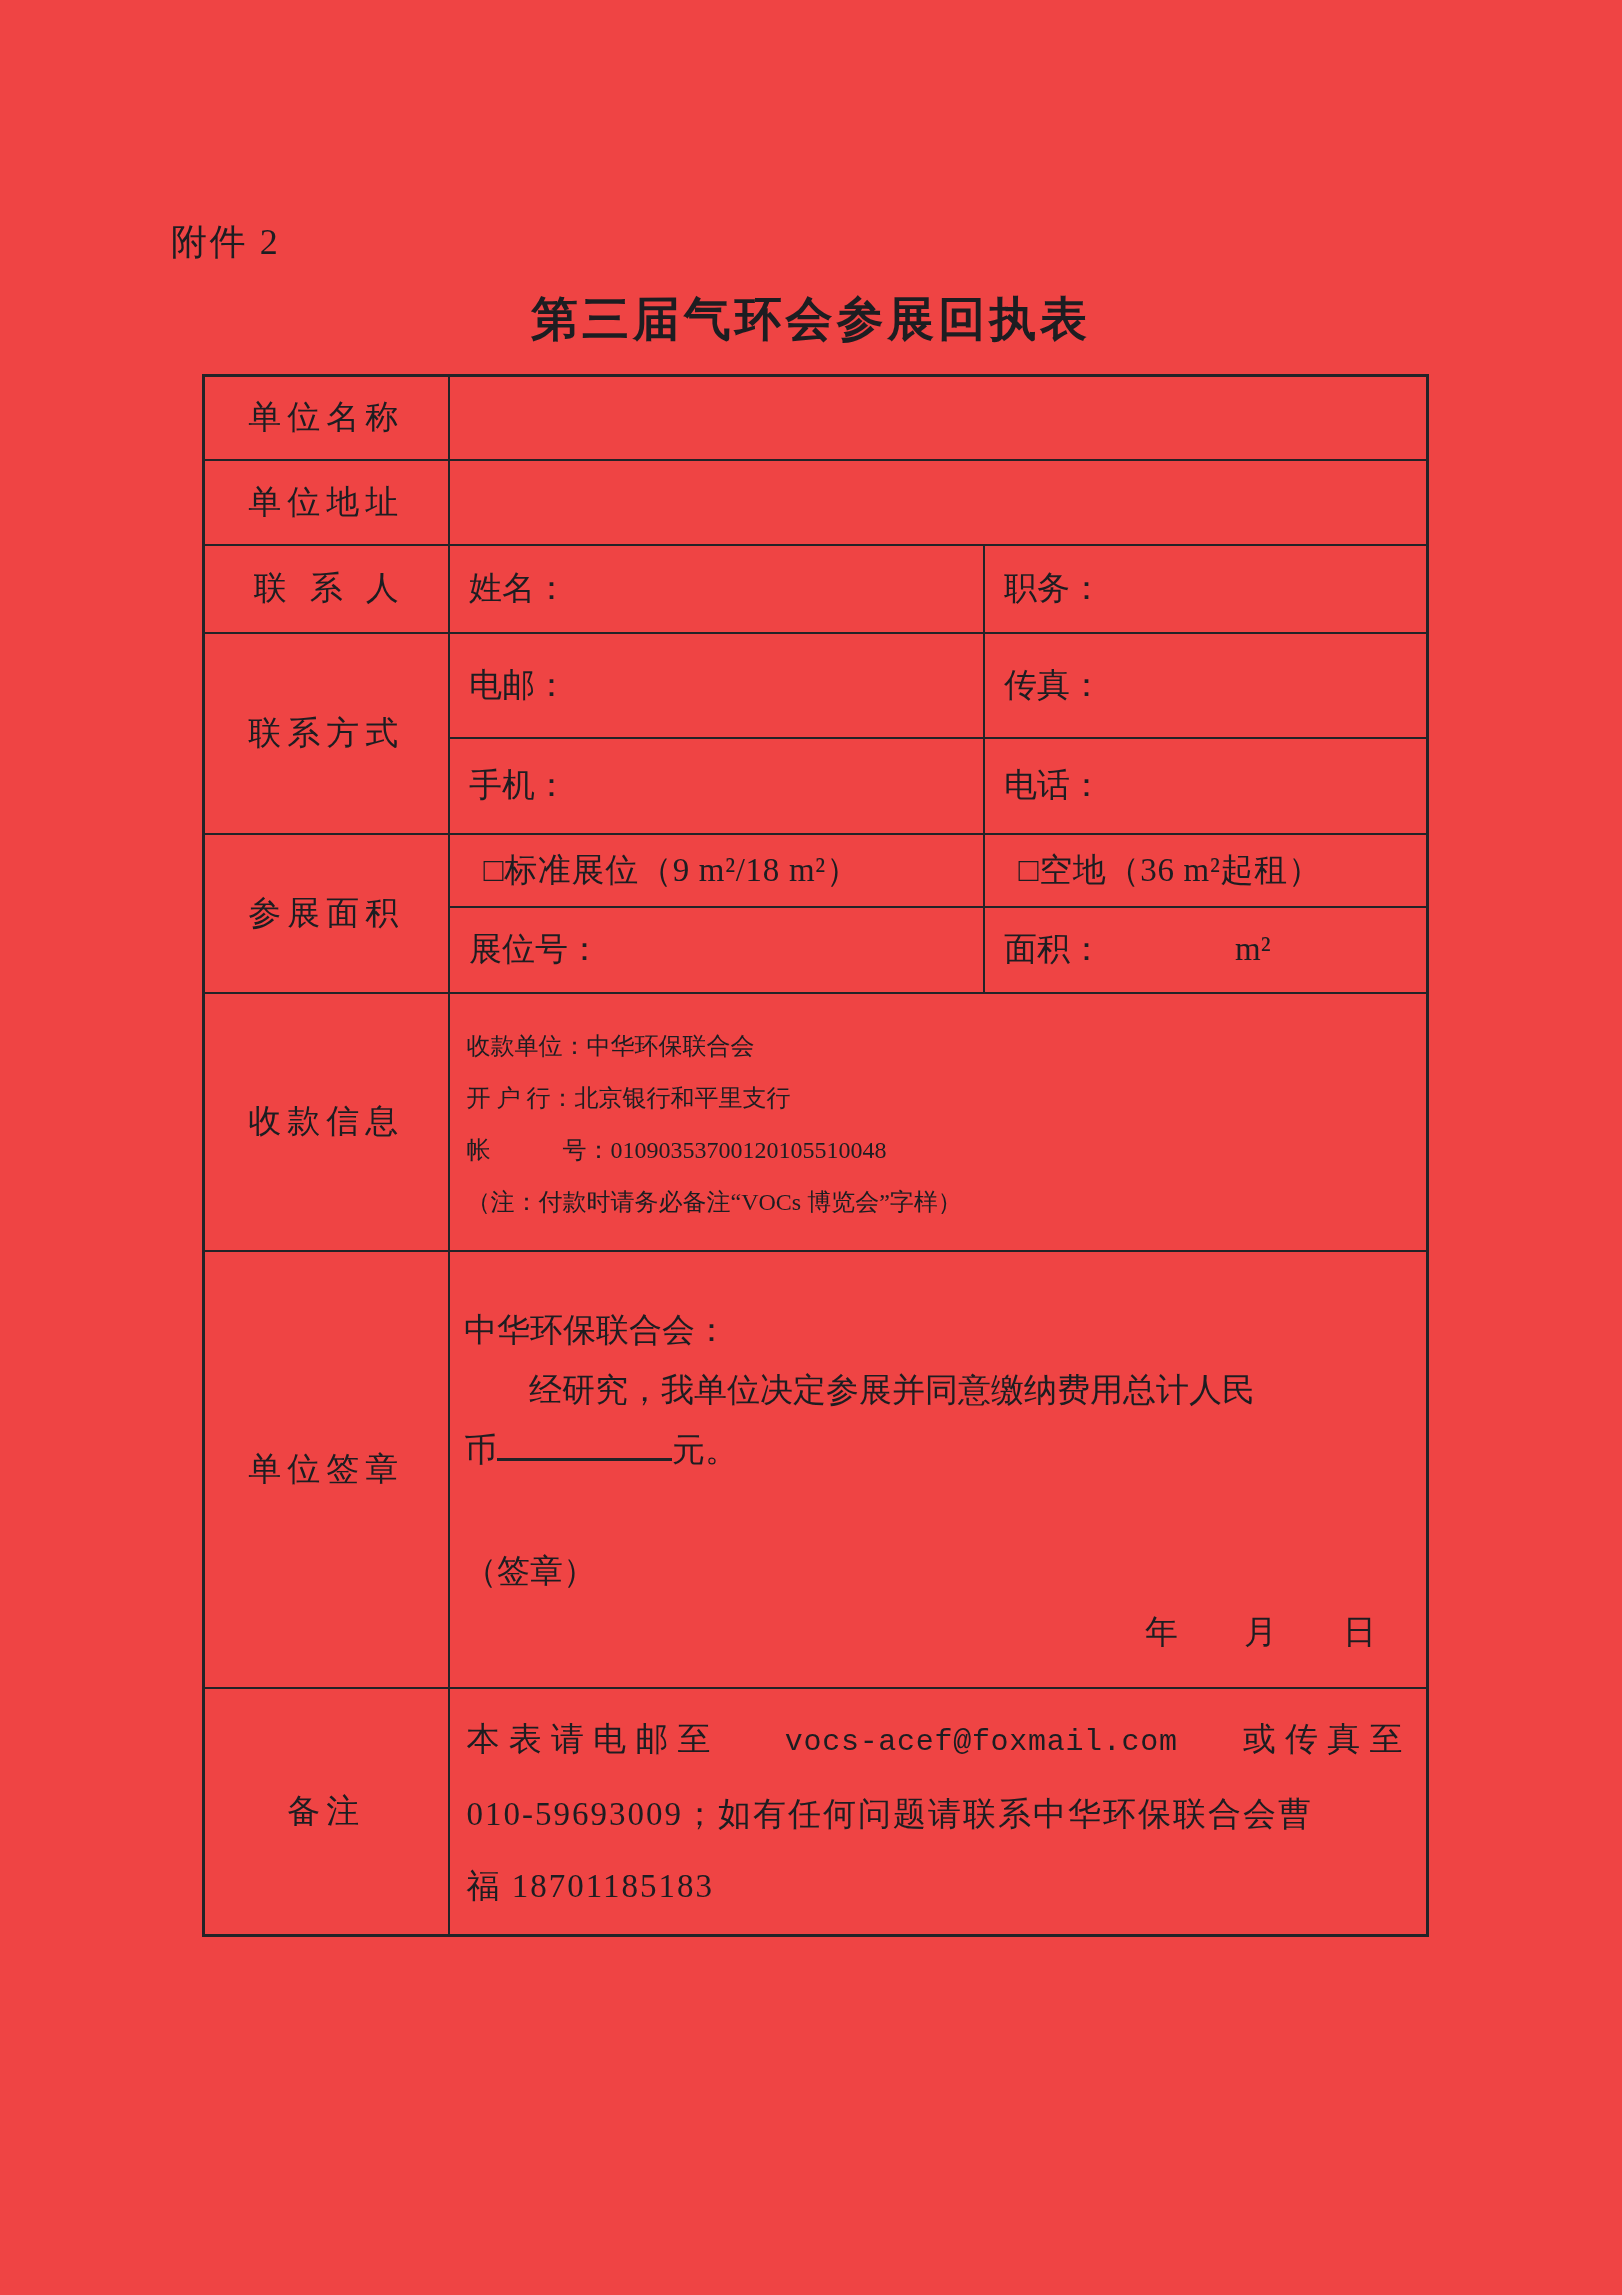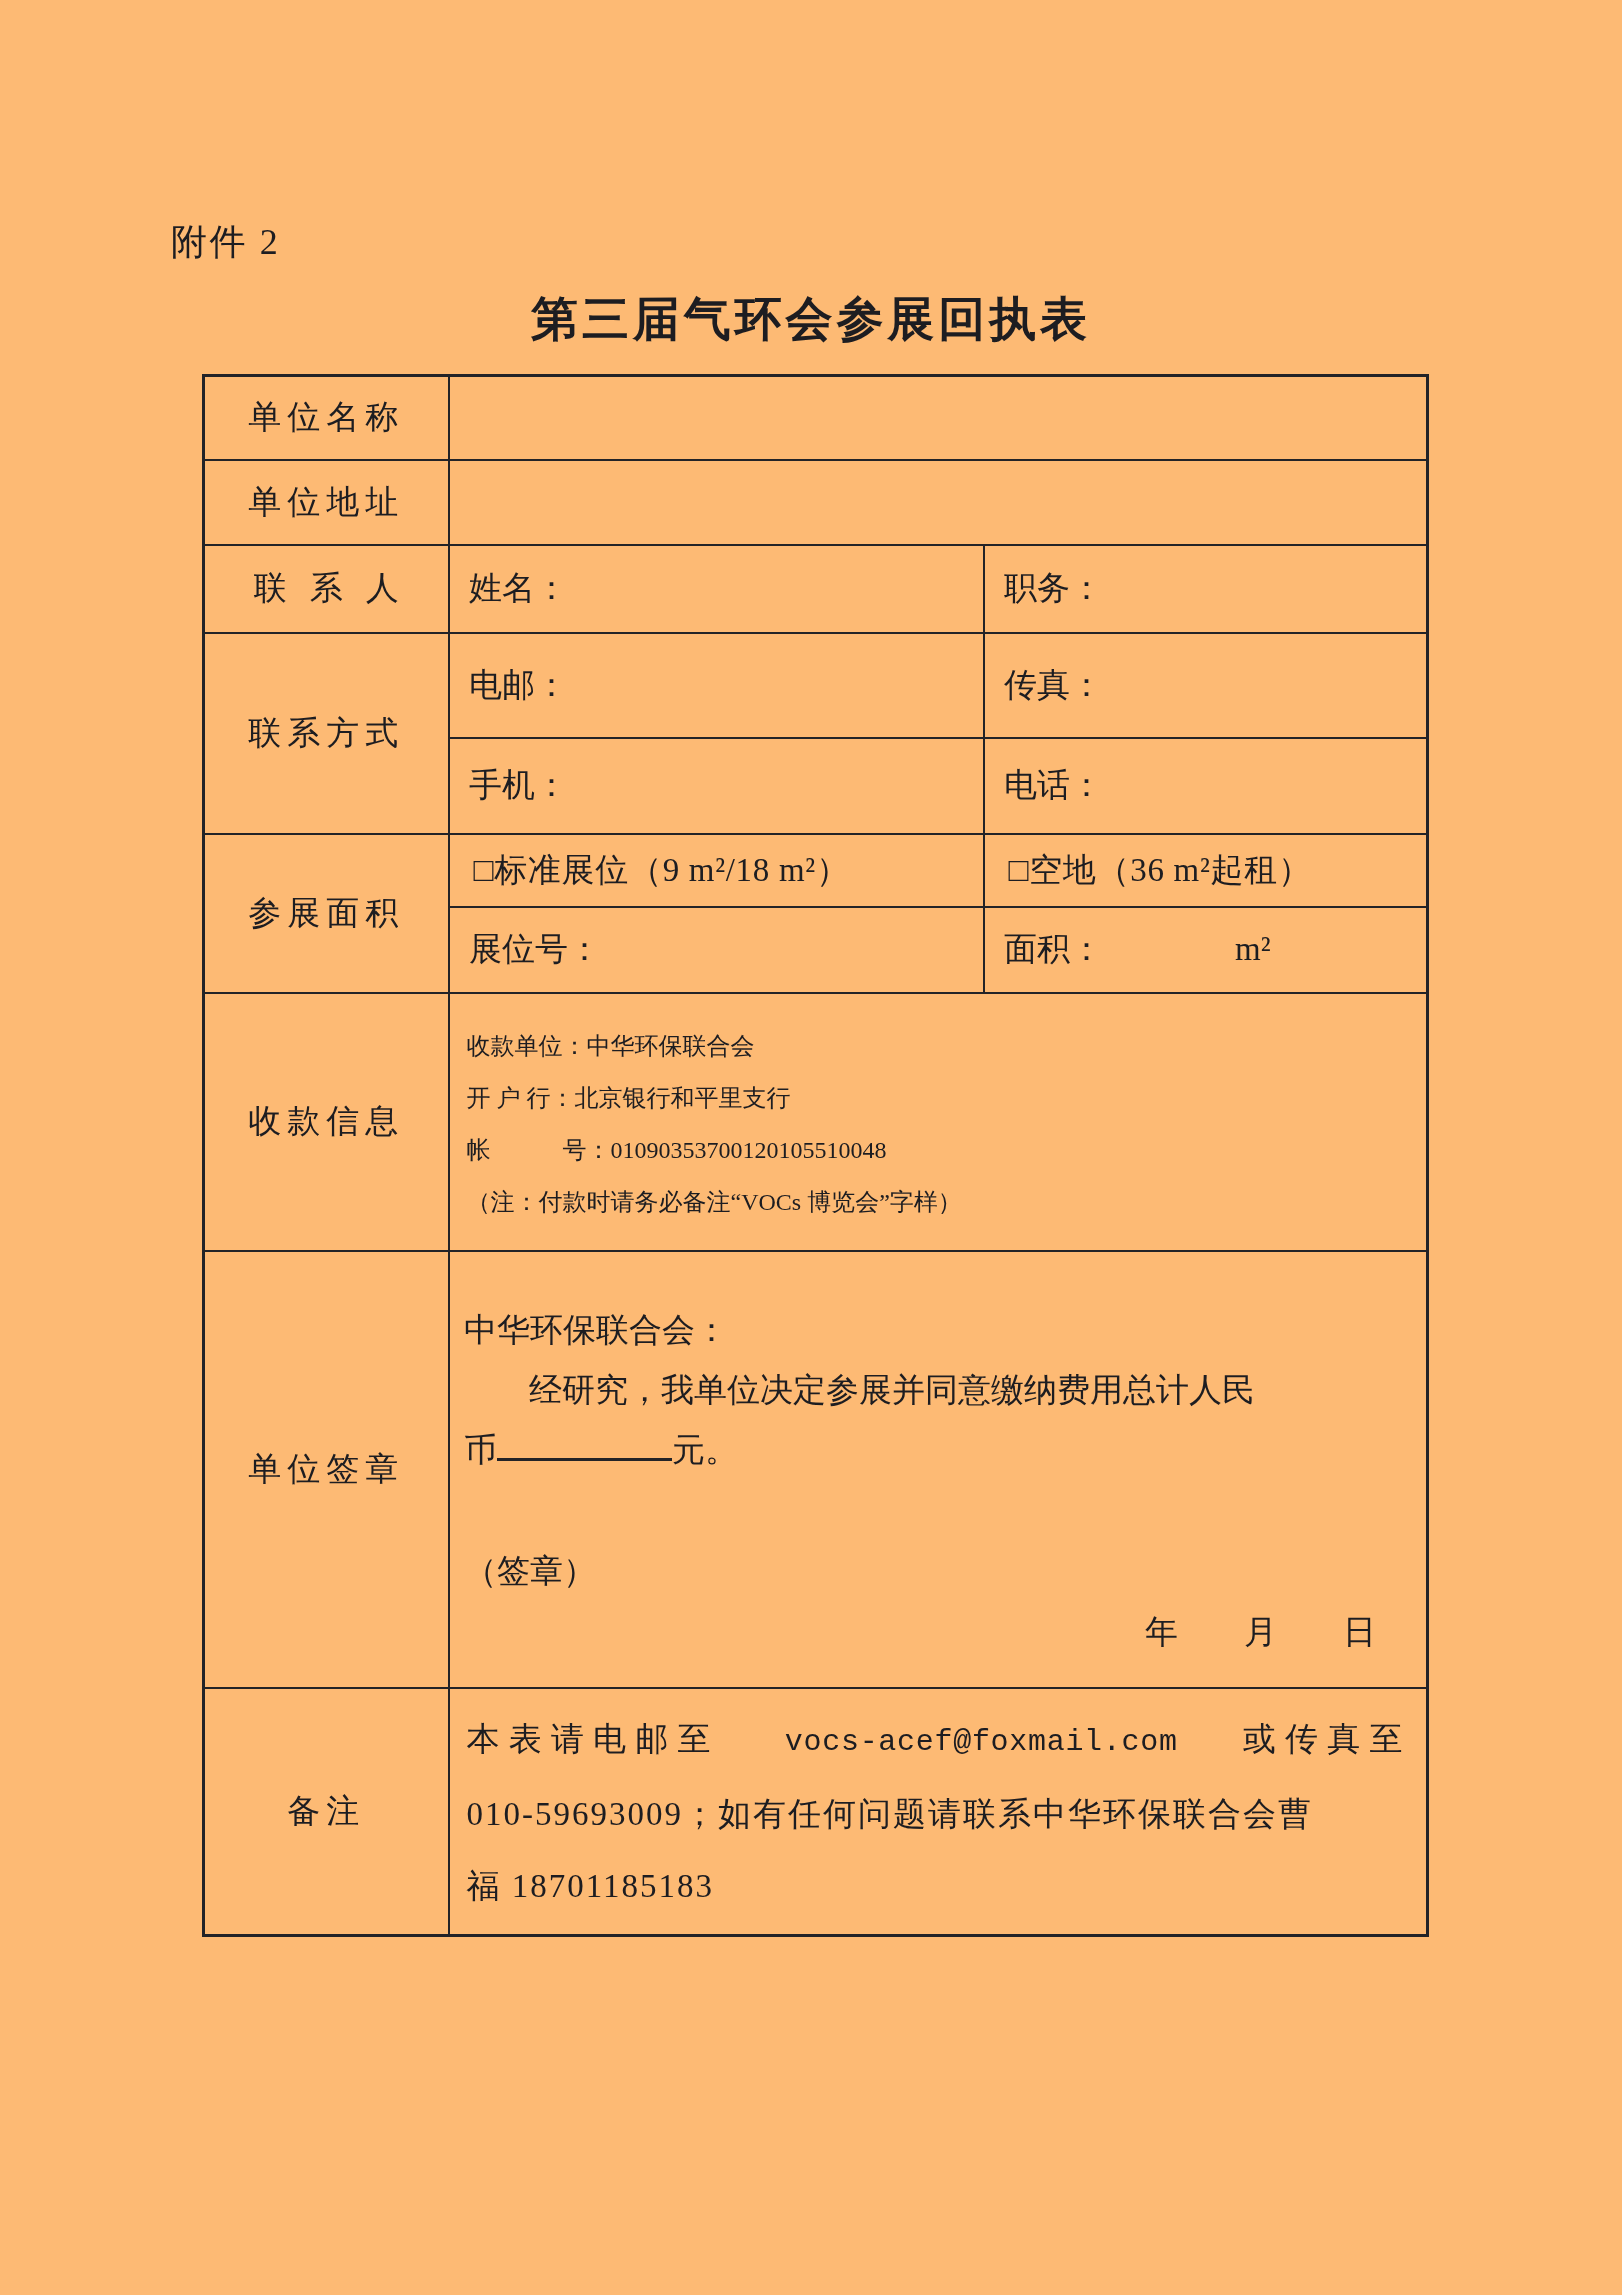--- a/index.html
+++ b/index.html
@@ -3,21 +3,21 @@
 <meta charset="utf-8">
 <style>
   html,body{margin:0;padding:0;}
   body{
     width:1622px;height:2295px;
     background:#ffffff;
     font-family:"Liberation Serif","DejaVu Serif",serif;
     color:#1d1d21;
     position:relative;
   }
-  .page{position:absolute;inset:0;background:#fdba74;}
+  .page{position:absolute;inset:0;background:#ef4444;}
 
   .attachment{
     position:absolute;left:171px;top:218px;
     font-size:36px;letter-spacing:2.6px;
   }
   .doc-title{
     position:absolute;left:0;top:288px;width:1622px;
     text-align:center;font-size:47px;font-weight:bold;letter-spacing:3.9px;
   }
 
@@ -28,21 +28,21 @@
   }
   table.form,.form td{border:2px solid #232327;}
   table.form{border-width:3.3px;}
   .form td{padding:0;vertical-align:middle;overflow:hidden;}
 
   td.label-cell{
     text-align:center;letter-spacing:0.18em;
   }
   td.label-contact{letter-spacing:0.7em;text-indent:0.7em;}
   td.content-cell{padding-left:19.6px;}
-  td.checkbox-cell{padding-left:24px;letter-spacing:0.7px;}
+  td.checkbox-cell{padding-left:34px;letter-spacing:0.7px;}
 
   
   .pay-block{padding:26px 13px 22px 17px;line-height:52px;font-size:24px;}
 
   
   .sig-block{padding:46px 0 26px 14.4px;font-size:33px;}
   .sig-l1{line-height:60px;}
   .sig-l2{line-height:60px;text-indent:65px;}
   .sig-l3{line-height:60px;}
   .blank-underline{

